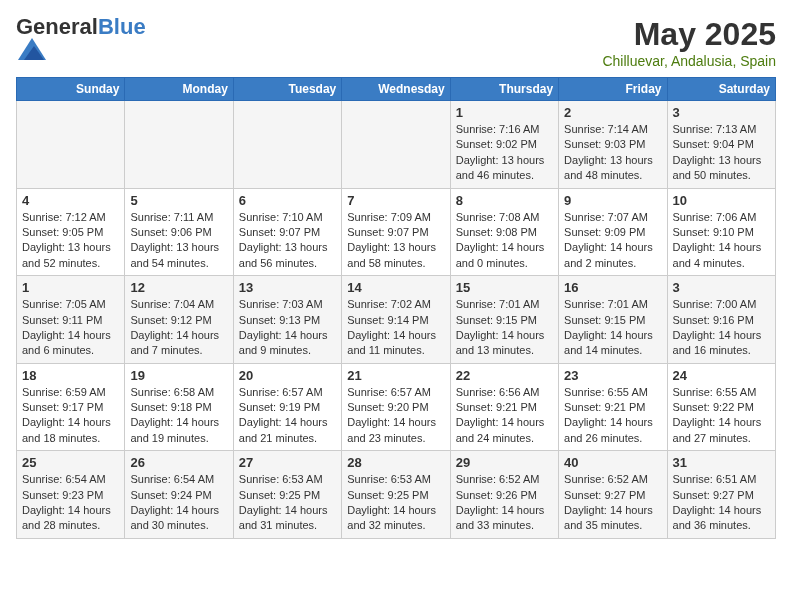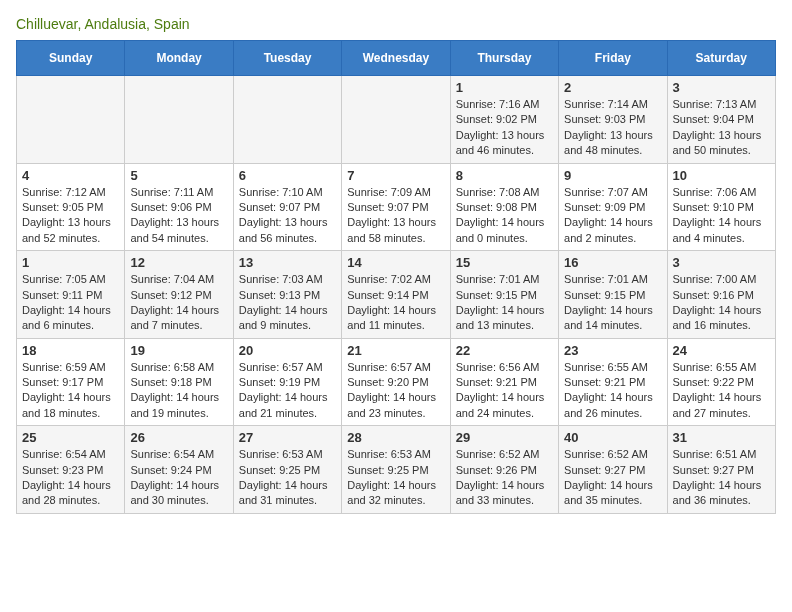--- a/index.html
+++ b/index.html
@@ -45,22 +45,22 @@
       color: #4d7c0f;
     }
     table {
       width: 100%;
       border-collapse: collapse;
       font-size: 11px;
     }
     thead tr th {
       background: #3a7cc4;
       color: #fff;
-      text-align: center;
-      padding: 10px 5px;
+      text-align: right;
+      padding: 4px 5px;
       font-size: 12px;
       font-weight: bold;
       border: 1px solid #2a6ab4;
     }
     tbody tr td {
       border: 1px solid #ccc;
       vertical-align: top;
       padding: 4px 5px;
       height: 80px;
       width: 107px;
@@ -81,21 +81,33 @@
       font-size: 11px;
       line-height: 1.4;
     }
     .empty { background: #fff !important; }
     tbody tr:nth-child(odd) td.empty { background: #f5f5f5 !important; }
   </style>
 </head>
 <body>
 
 <div class="header">
+  <div class="logo">
+    <div>
+      <div class="logo-text">
+        <span class="logo-general">General</span><span class="logo-blue">Blue</span>
+      </div>
+      <svg class="logo-icon" viewBox="0 0 28 22" fill="none">
+        <polygon points="0,22 14,0 28,22" fill="#3a7cc4"></polygon>
+        <polygon points="10,22 20,8 30,22" fill="#2255a0" transform="translate(-4,0)"></polygon>
+      </svg>
+    </div>
+  </div>
   <div class="title-block">
+    <div class="month-title">May 2025</div>
     <div class="subtitle">Chilluevar, Andalusia, Spain</div>
   </div>
 </div>
 
 <table>
   <thead>
     <tr>
     <th>Sunday</th>
         <th>Monday</th>
         <th>Tuesday</th>

